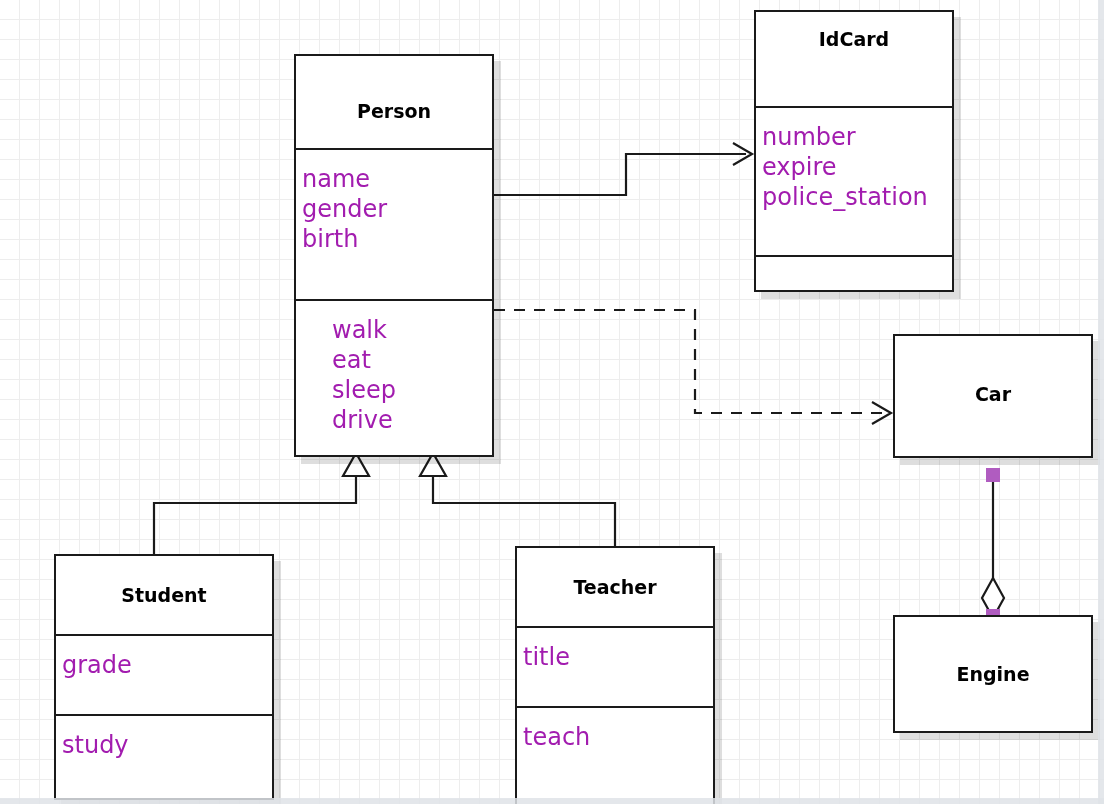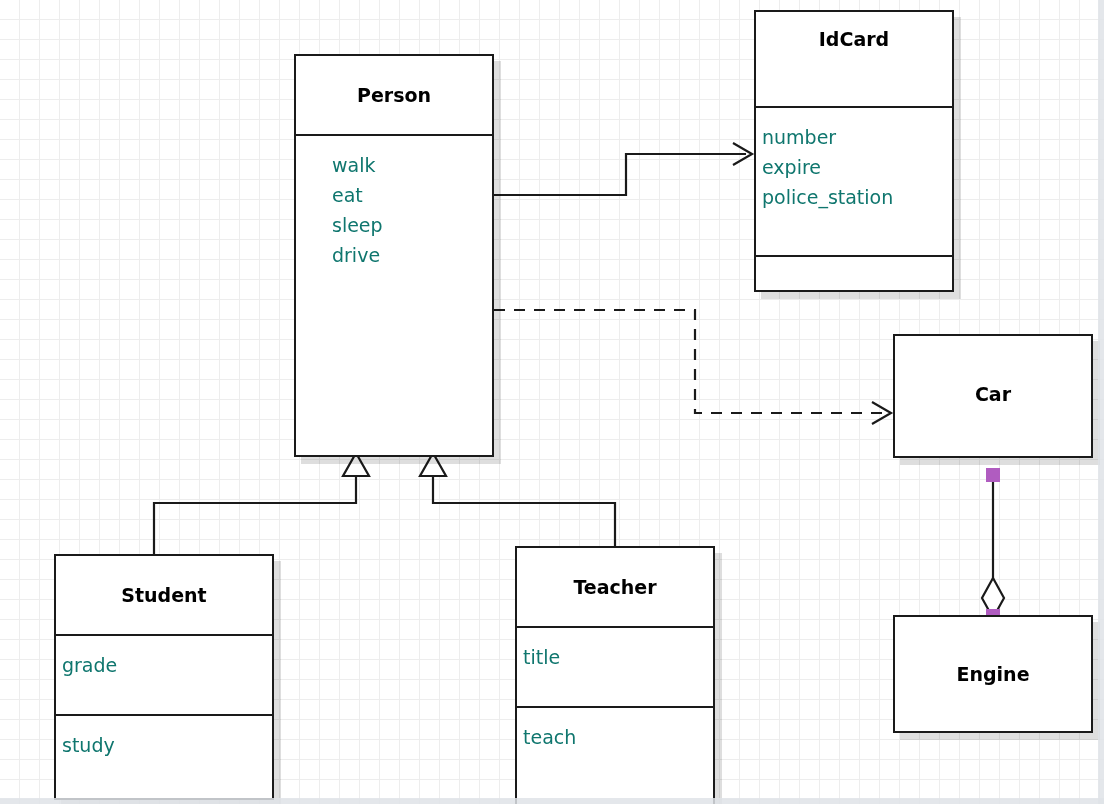--- a/index.html
+++ b/index.html
@@ -70,29 +70,29 @@
   }
   .cls-section {
     border-top: 2px solid #1a1a1a;
     box-sizing: border-box;
     padding: 14px 0 0 6px;
   }
   .cls-section.empty {
     padding: 0;
   }
   .member {
-    font-size: 19px;
+    font-size: 24px;
     line-height: 30px;
-    color: #0f766e;
+    color: #a21caf;
     white-space: nowrap;
   }
 
   
   #class-person  { left: 294px; top: 54px;  width: 200px; height: 403px; }
-  #class-person .cls-title   { height: 78px; }
+  #class-person .cls-title   { height: 78px; margin-top: 18px; }
   #class-person .sec-attrs   { height: 159px; }
   #class-person .sec-methods { height: 164px; padding-left: 36px; }
 
   #class-idcard  { left: 754px; top: 10px;  width: 200px; height: 282px; gap: 41px; }
   #class-idcard .cls-title   { height: 78px; }
   #class-idcard .sec-attrs   { height: 152px; }
   #class-idcard .sec-methods { height: 50px; }
 
   #class-car     { left: 893px; top: 334px; width: 200px; height: 124px; }
   #class-car .cls-title { height: 116px; }
@@ -173,20 +173,25 @@
     <g>
       <path class="link-line" d="M 993 475 L 993 580"></path>
       <path class="diamond-hollow" d="M 993 578 L 1004 598 L 993 618 L 982 598 Z"></path>
       <rect class="endpoint-square" x="986" y="468" width="14" height="14"></rect>
       <rect class="endpoint-square" x="986" y="609" width="14" height="14"></rect>
     </g>
   </svg>
 
   <div class="uml-class" id="class-person">
     <div class="cls-title">Person</div>
+    <div class="cls-section sec-attrs">
+      <div class="member">name</div>
+      <div class="member">gender</div>
+      <div class="member">birth</div>
+    </div>
     <div class="cls-section sec-methods">
       <div class="member">walk</div>
       <div class="member">eat</div>
       <div class="member">sleep</div>
       <div class="member">drive</div>
     </div>
   </div>
 
   <div class="uml-class" id="class-idcard">
     <div class="cls-title">IdCard</div>

